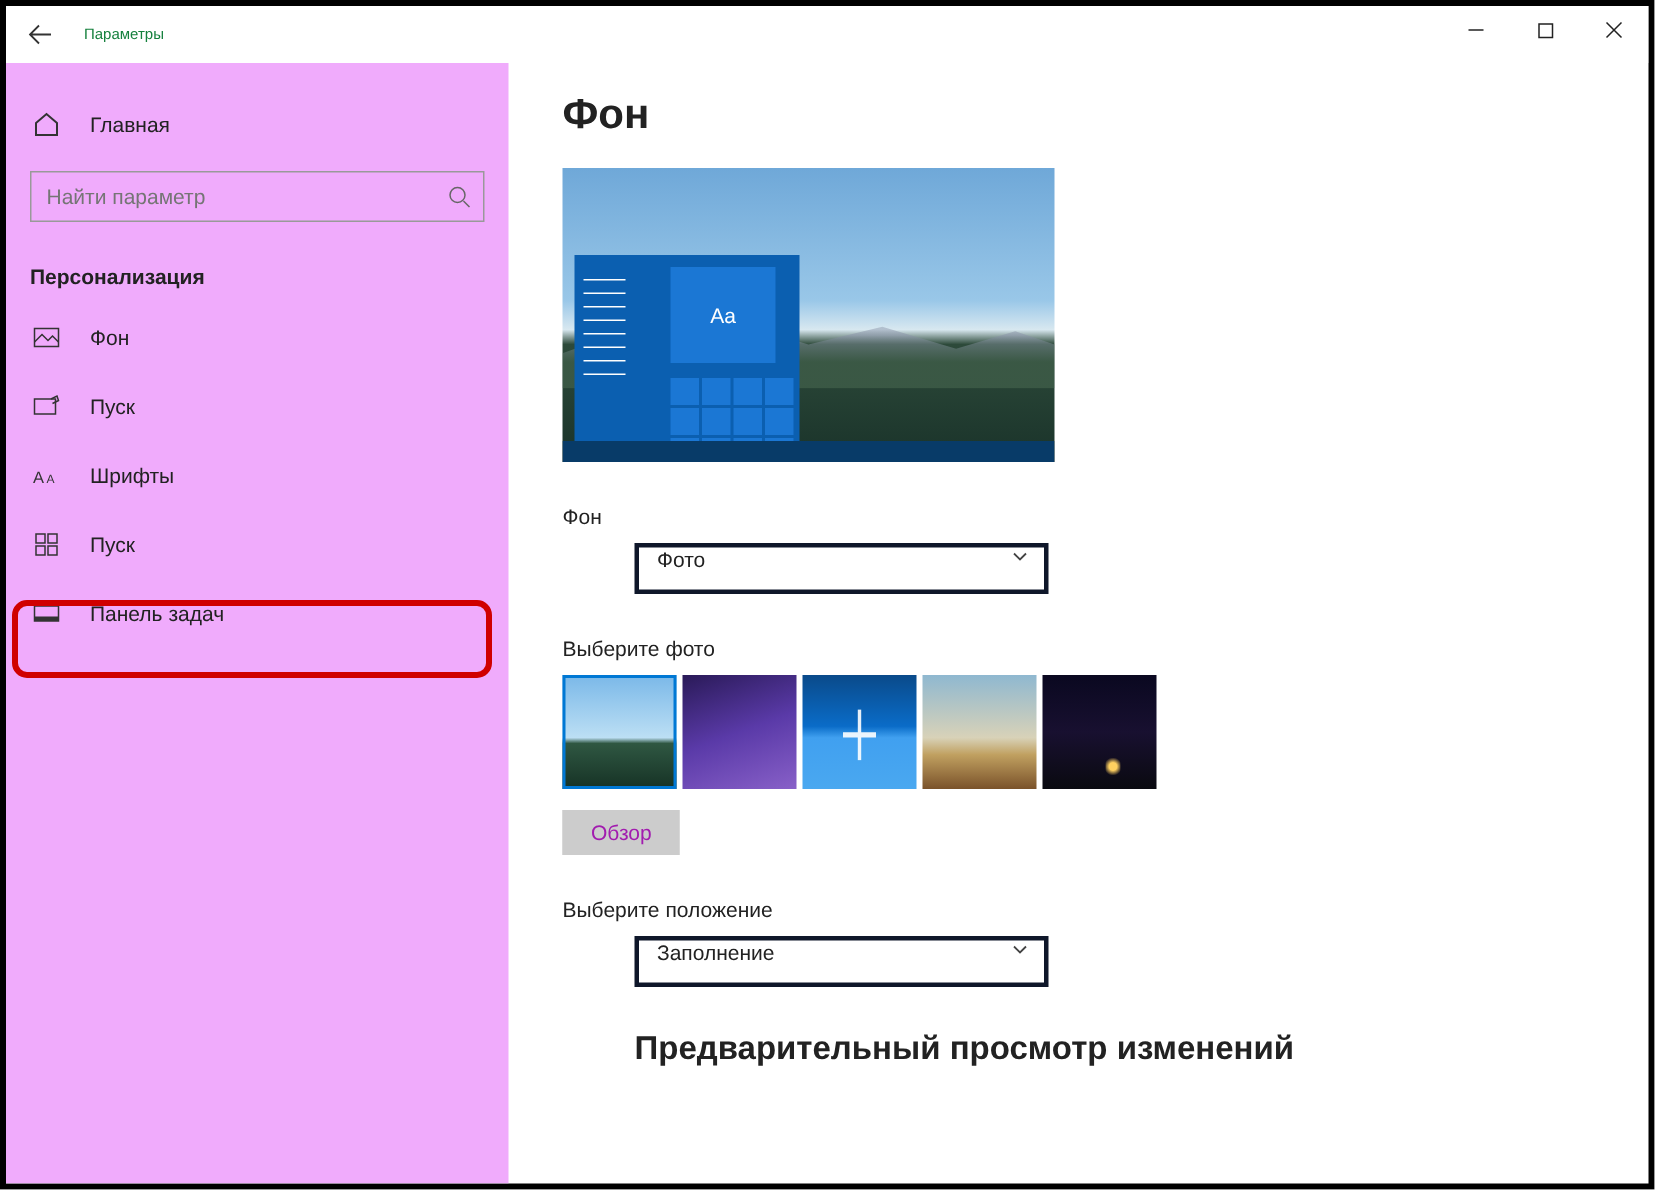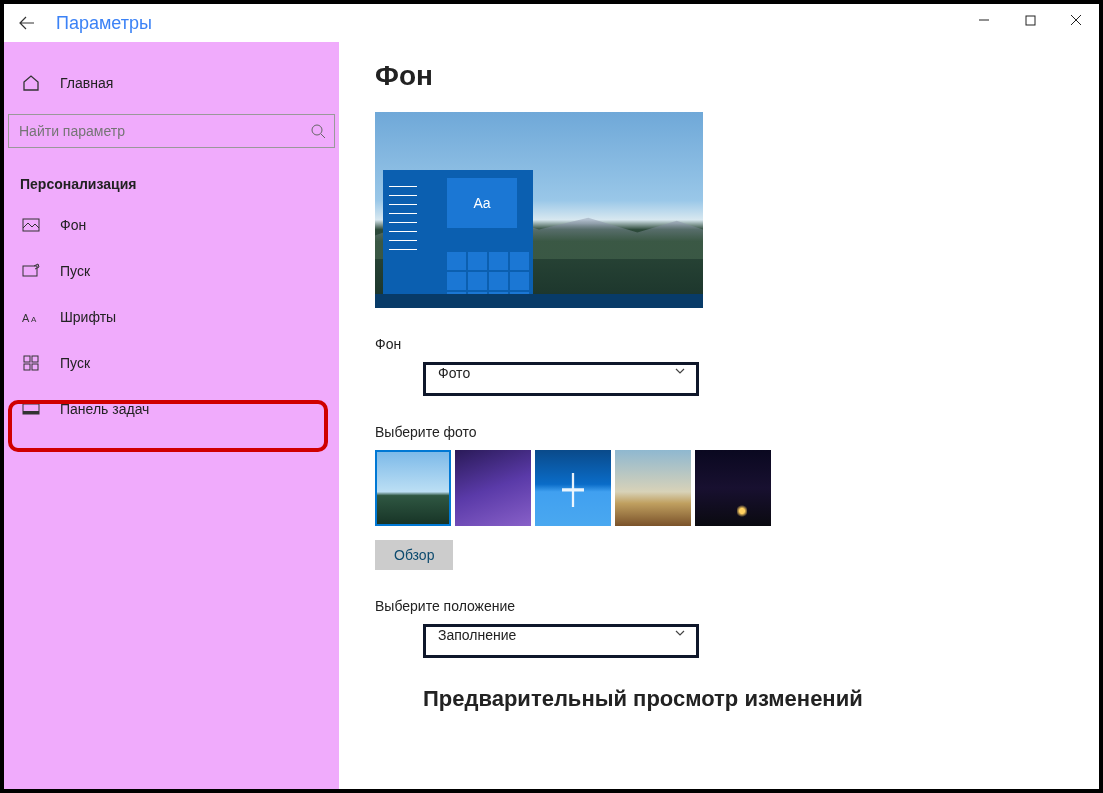--- a/index.html
+++ b/index.html
@@ -9,33 +9,33 @@
     border: 4px solid #000; overflow: hidden;
   }
   .titlebar {
     height: 38px; display: flex; align-items: center; position: relative;
     background: #fff;
   }
   .back-btn {
     width: 46px; height: 38px; display:flex; align-items:center; justify-content:center;
     color:#333;
   }
-  .title { font-size: 18px; color:#3b82f6; padding-left: 6px; }
+  .title { font-size: 10px; color:#15803d; padding-left: 6px; }
   .win-controls { position:absolute; right:0; top:0; display:flex; }
   .win-controls .ctl { width:46px; height:32px; display:flex; align-items:center; justify-content:center; color:#222;}
   .layout { display:flex; height: calc(100% - 38px); }
   .sidebar {
     width: 335px; background:#f0abfc; padding: 18px 0 0 0; position:relative;
   }
   .home-row, .nav-item {
     display:flex; align-items:center; height:46px; padding-left: 16px;
     font-size:14px; color:#222; gap:18px; cursor:default;
   }
   .icon-slot { width:22px; display:flex; justify-content:center; color:#333; }
-  .search-wrap { padding: 8px 4px; }
+  .search-wrap { padding: 8px 16px; }
   .search-box {
     display:flex; align-items:center; border:1px solid #999; height:34px;
     padding: 0 8px 0 10px; font-size:14px; color:#666;
   }
   .search-box input {
     flex:1; border:none; outline:none; font-size:14px; color:#333; background:transparent;
   }
   .section-title { font-size:14px; font-weight:600; color:#222; padding: 20px 16px 10px 16px; }
   .highlight-ring {
     position:absolute; left:4px; top:358px; width:320px; height:52px;
@@ -55,21 +55,21 @@
     background: linear-gradient(180deg, rgba(200,210,220,0.0), rgba(140,150,170,0.6) 40%, rgba(60,90,70,0.9) 70%);
     clip-path: polygon(0 60%, 10% 40%, 22% 55%, 35% 25%, 50% 50%, 65% 30%, 80% 55%, 92% 35%, 100% 50%, 100% 100%, 0 100%);
   }
   .preview-startish {
     position:absolute; left:8px; top:58px; bottom:8px; width:150px;
     background:#0b5fb0;
   }
   .preview-lines { position:absolute; left:6px; top:8px; width:28px; }
   .preview-lines div { height:1px; background:#fff; margin:8px 0; }
   .preview-tiles { position:absolute; left:64px; top:8px; right:6px; bottom:6px; }
-  .tile-big { width:70px; height:50px; background:#1b77d4; display:flex; align-items:center; justify-content:center; color:#fff; font-size:14px; }
+  .tile-big { width:70px; height:64px; background:#1b77d4; display:flex; align-items:center; justify-content:center; color:#fff; font-size:14px; }
   .tile-grid { position:absolute; left:0; top:74px; width:82px; display:grid; grid-template-columns:repeat(4,1fr); grid-auto-rows:18px; gap:2px; }
   .tile-grid div { background:#1b77d4; }
   .preview-taskbar{ position:absolute; left:0; right:0; bottom:0; height:14px; background:#083b68; }
 
   .field-label { font-size:14px; color:#222; margin-bottom:10px; }
   .dropdown {
     width: 276px; height:34px; border:3px solid #0f172a; display:flex;
     align-items:flex-start; justify-content:space-between; padding:0 10px 0 12px;
     font-size:14px; color:#222; margin-bottom: 28px; background:#fff;margin-left:48px;
   }
@@ -80,21 +80,21 @@
   .thumb.sel { outline:2px solid #0078d4; outline-offset:-2px; }
   .t1 { background: linear-gradient(#7ab8e8 0%, #bcdff4 55%, #2f5742 60%, #163225 100%); }
   .t2 { background: linear-gradient(160deg,#2a1a58 0%, #5a3aa8 50%, #8860c8 100%); }
   .t3 { background: linear-gradient(#0a4a8a 0%, #0a6cc8 45%, #40a0f0 55%, #4aa8f0 100%); }
   .t3::after{content:"";position:absolute;left:35%;right:35%;top:30%;bottom:25%;background:rgba(255,255,255,.9);clip-path:polygon(45% 0,55% 0,55% 45%,100% 45%,100% 55%,55% 55%,55% 100%,45% 100%,45% 55%,0 55%,0 45%,45% 45%);}
   .t4 { background: linear-gradient(#8fb8d0 0%, #d8d2b8 55%, #c0a060 70%, #7a522a 100%); }
   .t5 { background: linear-gradient(#0a0820 0%, #181030 50%, #0a0a10 100%); }
   .t5::after{content:"";position:absolute;left:55%;bottom:10%;width:10px;height:14px;background:radial-gradient(circle,#ffd060 30%,transparent 70%);}
   .browse-btn {
     display:inline-block; padding: 6px 18px; background:#ccc; border:1px solid #ccc;
-    font-size:14px; color:#0c4a6e; margin-bottom: 28px;
+    font-size:14px; color:#a21caf; margin-bottom: 28px;
   }
   h2.sub-h { font-size:22px; font-weight:600; color:#222; margin-top:10px;margin-left:48px; }
 </style>
 </head>
 <body>
 
 <div class="window">
 
   <div class="titlebar">
     <div class="back-btn">

